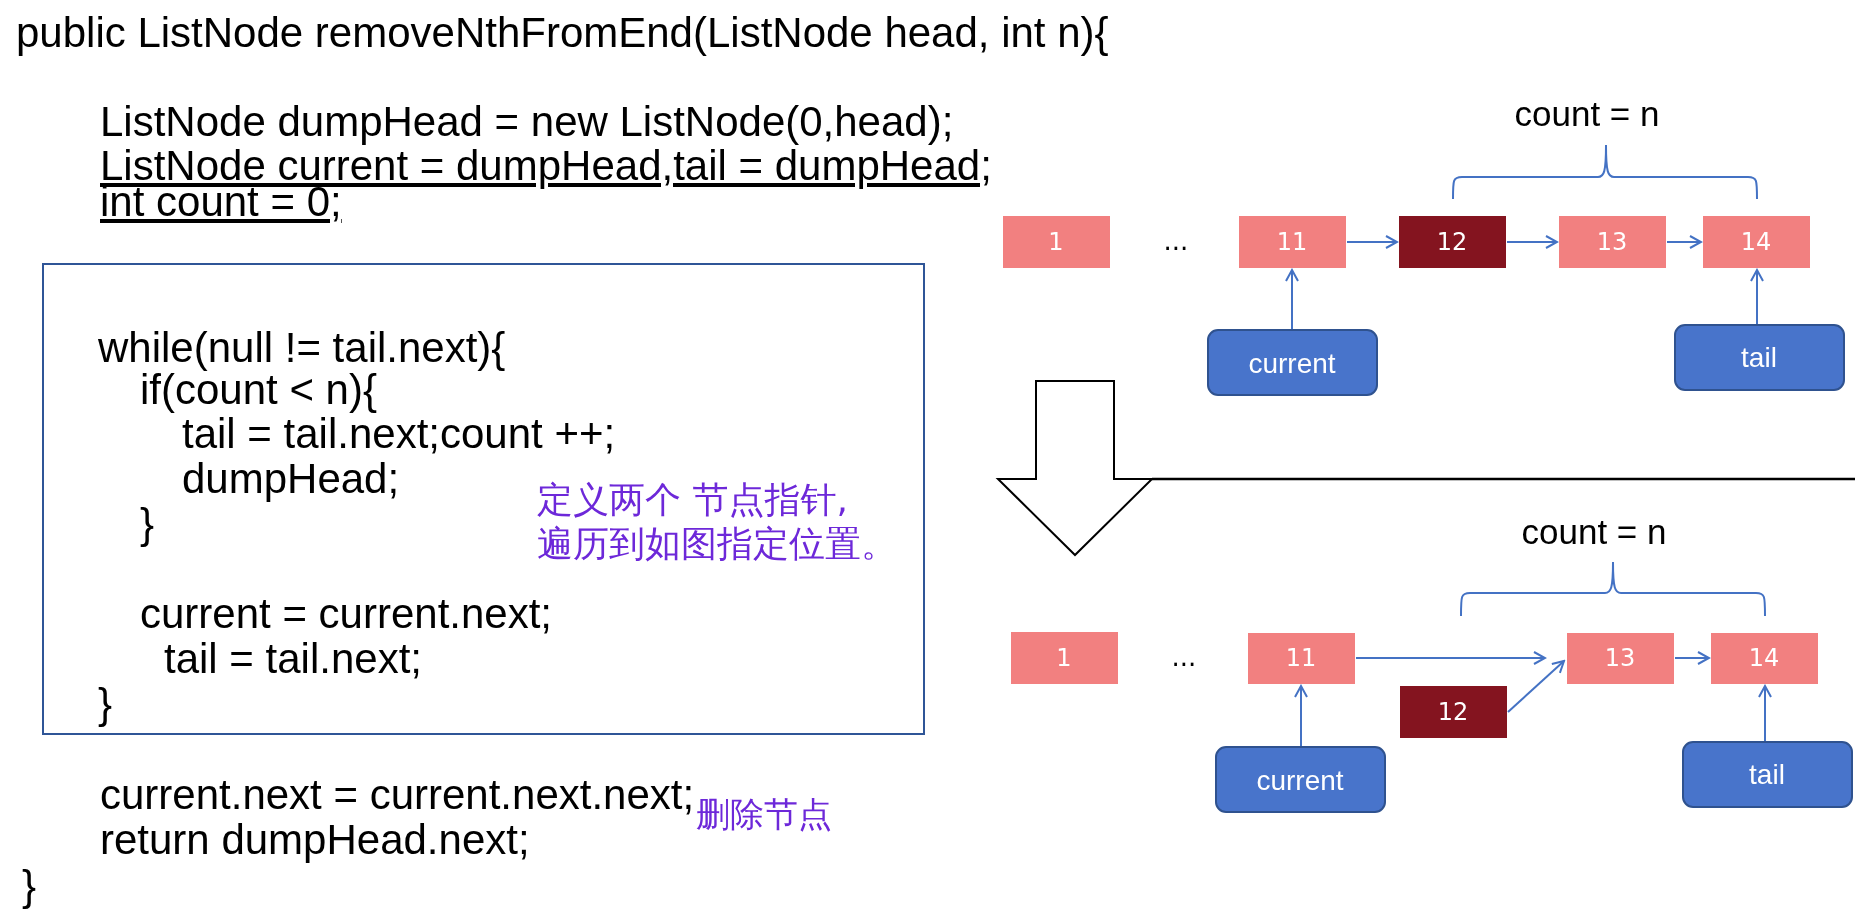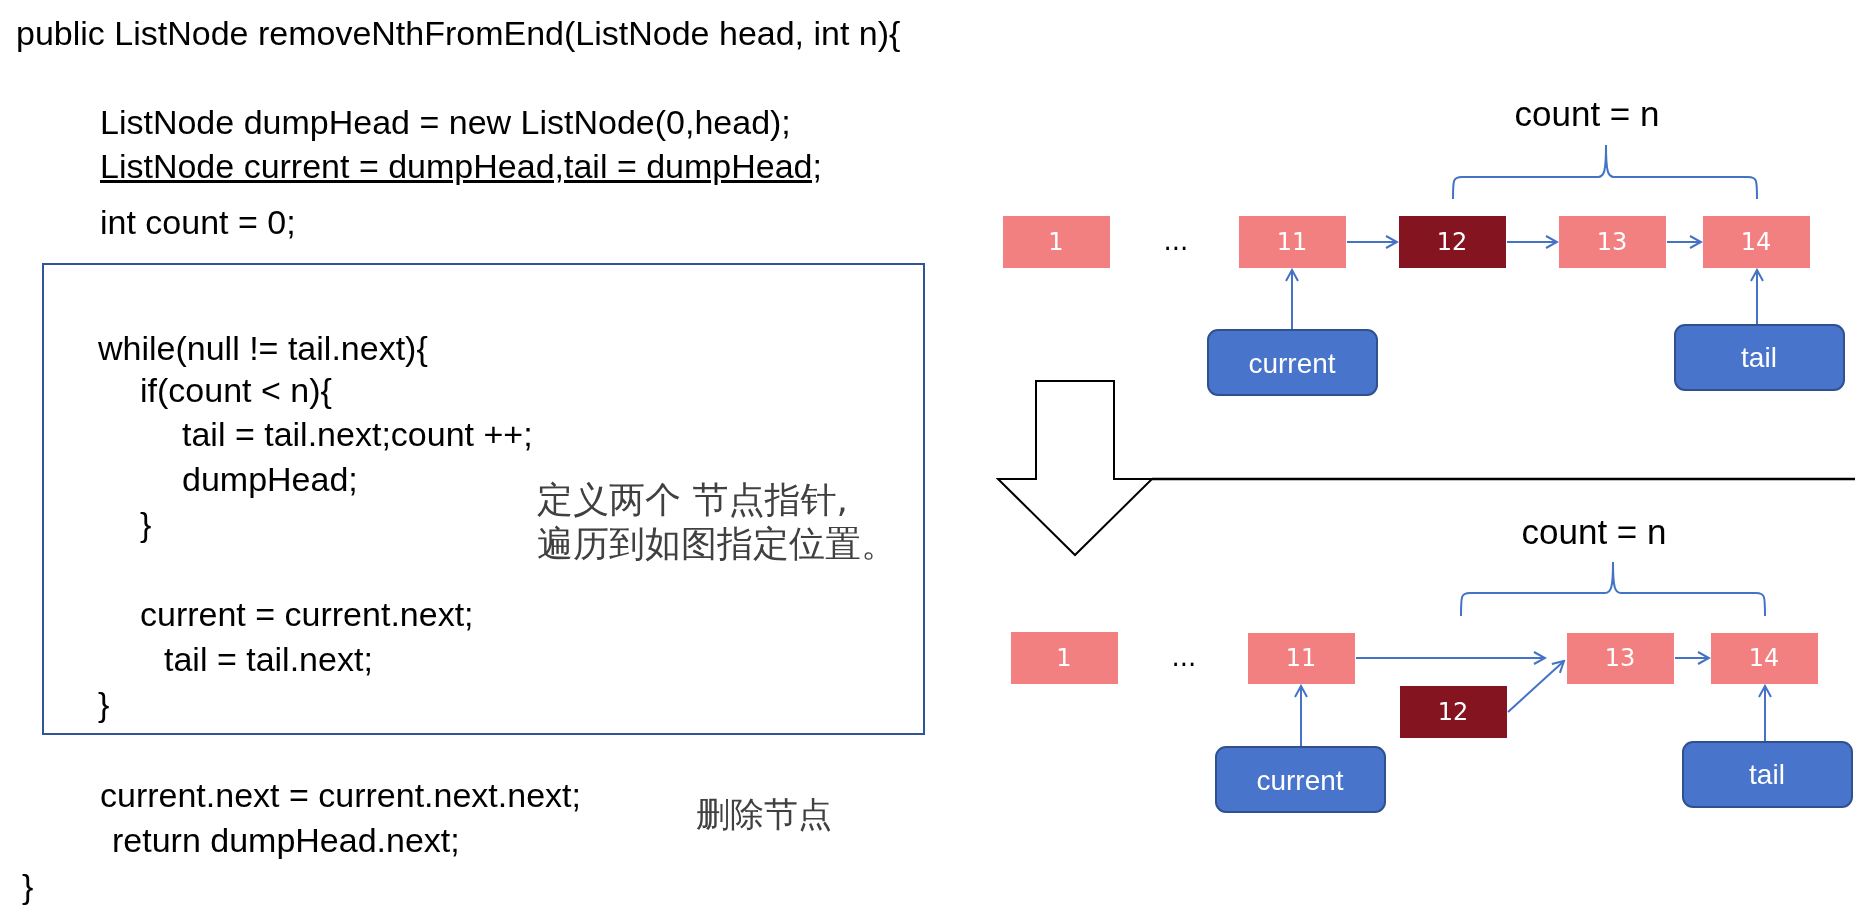--- a/index.html
+++ b/index.html
@@ -1,53 +1,53 @@
 <!DOCTYPE html>
 <html><head>
 <meta charset="utf-8">
 <style>
   html, body { margin: 0; padding: 0; background: #ffffff; }
   body { width: 1855px; height: 924px; position: relative; overflow: hidden;
          font-family: "Liberation Sans", sans-serif; color: #000; }
-  .code { position: absolute; font-size: 34px; line-height: 40px; white-space: pre; }
+  .code { position: absolute; font-size: 42px; line-height: 40px; white-space: pre; }
   .bold { font-weight: normal; }
-  .note { position: absolute; color: #404040; font-size: 36px; line-height: 44px;
+  .note { position: absolute; color: #6d28d9; font-size: 36px; line-height: 44px;
           font-family: "DejaVu Sans", sans-serif; white-space: pre; }
   .loop-box { position: absolute; left: 42px; top: 263px; width: 883px; height: 472px;
               border: 2px solid #2F5597; box-sizing: border-box; }
   svg { position: absolute; left: 0; top: 0; }
   .node-label { font-family: "DejaVu Sans", sans-serif; font-size: 24px; fill: #ffffff; }
   .ptr-label { font-family: "Liberation Sans", sans-serif; font-size: 28px; fill: #ffffff; }
   .count-label { font-family: "Liberation Sans", sans-serif; font-size: 35px; fill: #000; }
   .dots { font-family: "DejaVu Sans", sans-serif; font-size: 26px; fill: #000; }
 </style>
 </head>
 <body>
 
 <div class="code" style="left:16px;top:13px;">public ListNode removeNthFromEnd(ListNode head, int n){</div>
 <div class="code bold" style="left:100px;top:102px;">ListNode dumpHead = new ListNode(0,head);</div>
 <div class="code" style="left:100px;top:146px;text-decoration:underline;">ListNode current = dumpHead,tail = dumpHead;</div>
-<div class="code" style="left:100px;top:202px;">int count = 0;</div>
+<div class="code" style="left:100px;top:182px;text-decoration:underline;">int count = 0;</div>
 
 <div class="loop-box"></div>
 <div class="code" style="left:98px;top:280px;margin-top:48px;">while(null != tail.next){</div>
 <div class="code" style="left:140px;top:370px;">if(count &lt; n){</div>
 <div class="code" style="left:182px;top:414px;">tail = tail.next;count ++;</div>
 <div class="code" style="left:182px;top:459px;">dumpHead;</div>
 <div class="code" style="left:140px;top:504px;">}</div>
 <div class="code" style="left:140px;top:594px;">current = current.next;</div>
 <div class="code" style="left:140px;top:639px;margin-left:24px;">tail = tail.next;</div>
 <div class="code" style="left:98px;top:684px;">}</div>
 
 <div class="note" style="left:537px;top:478px;"><span>定义两个 节点指针,</span>
 <span>遍历到如图指定位置。</span></div>
 
 <div class="code bold" style="left:100px;top:775px;">current.next = current.next.next;</div>
 <div class="note" style="left:696px;top:792px;font-size:34px;">删除节点</div>
-<div class="code" style="left:100px;top:820px;margin-left:12px;">return dumpHead.next;</div>
+<div class="code" style="left:100px;top:820px;">return dumpHead.next;</div>
 <div class="code" style="left:22px;top:866px;">}</div>
 
 <svg width="1855" height="924">
   <defs>
     <marker id="arr" markerWidth="14" markerHeight="14" refX="12" refY="7" orient="auto" markerUnits="userSpaceOnUse">
       <path d="M1,1 L12,7 L1,13" fill="none" stroke="#4472C4" stroke-width="2"></path>
     </marker>
   </defs>
 
   <g>

